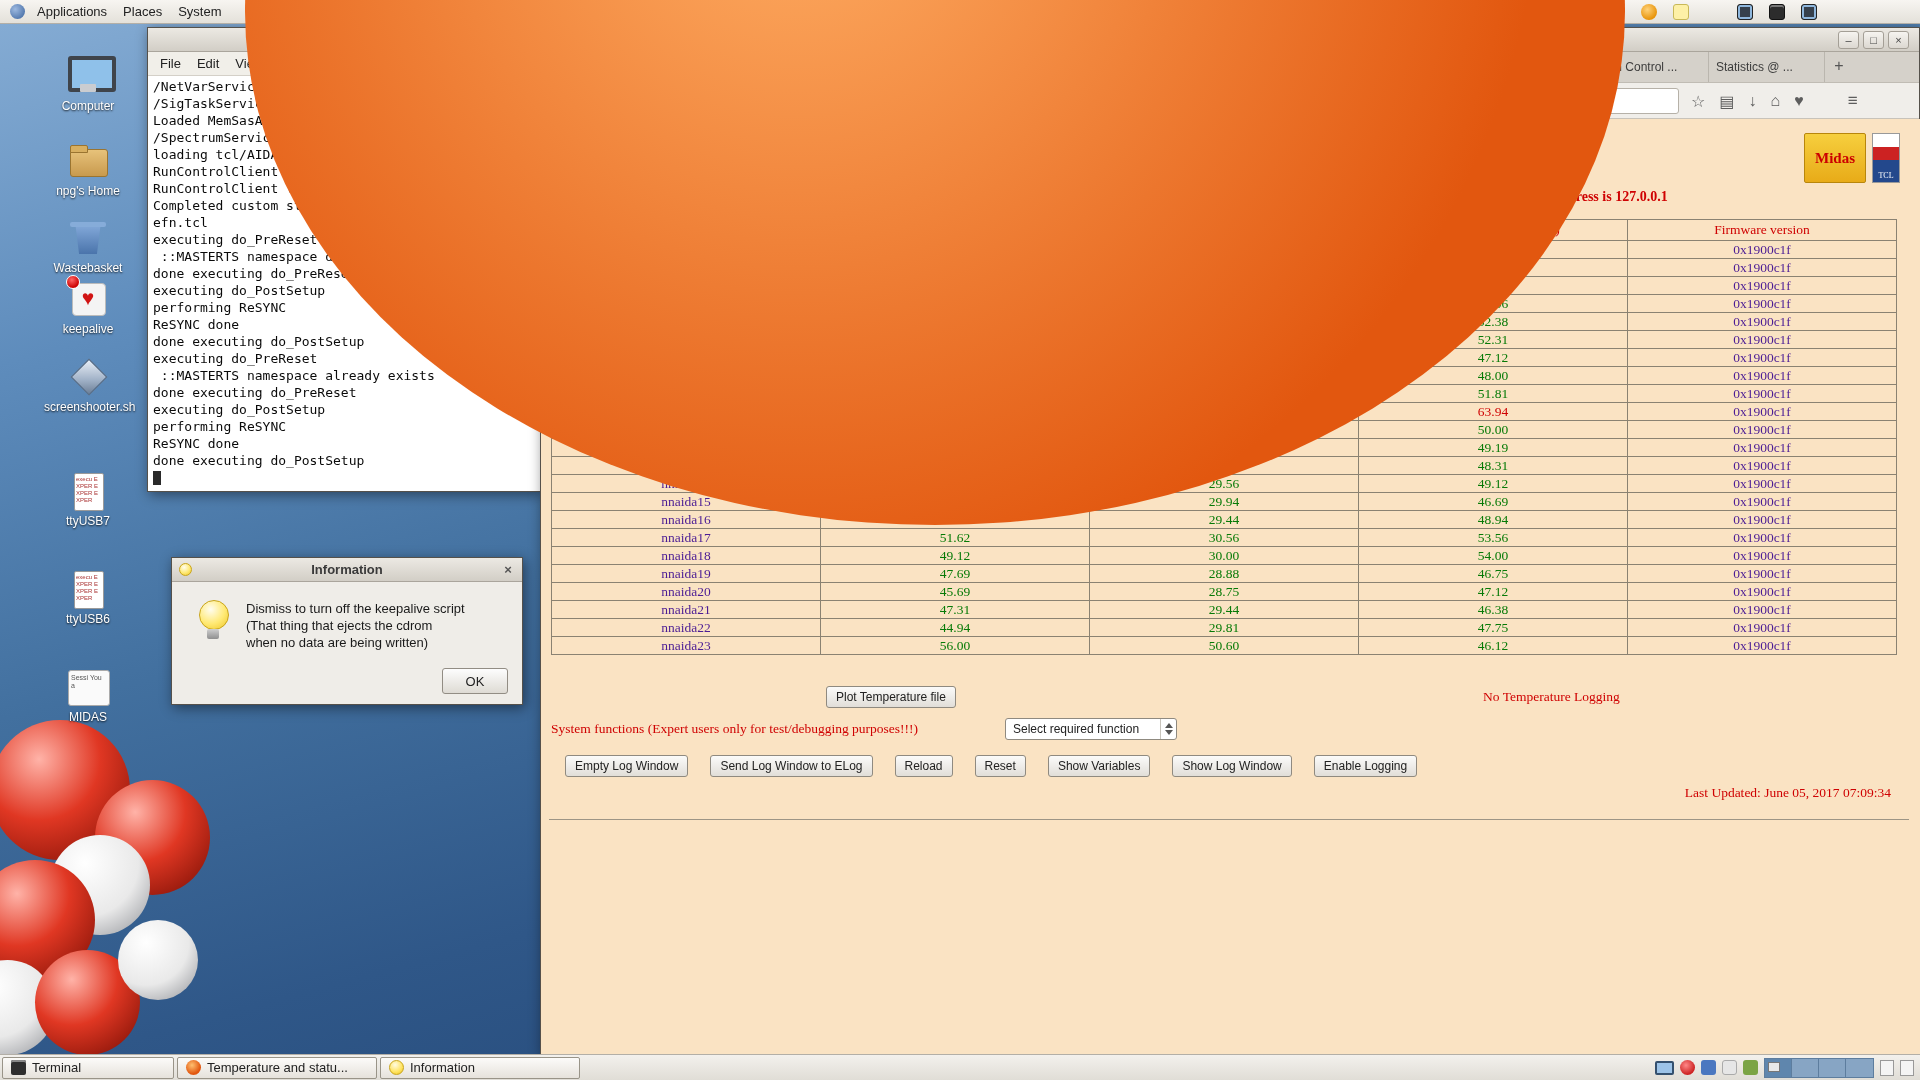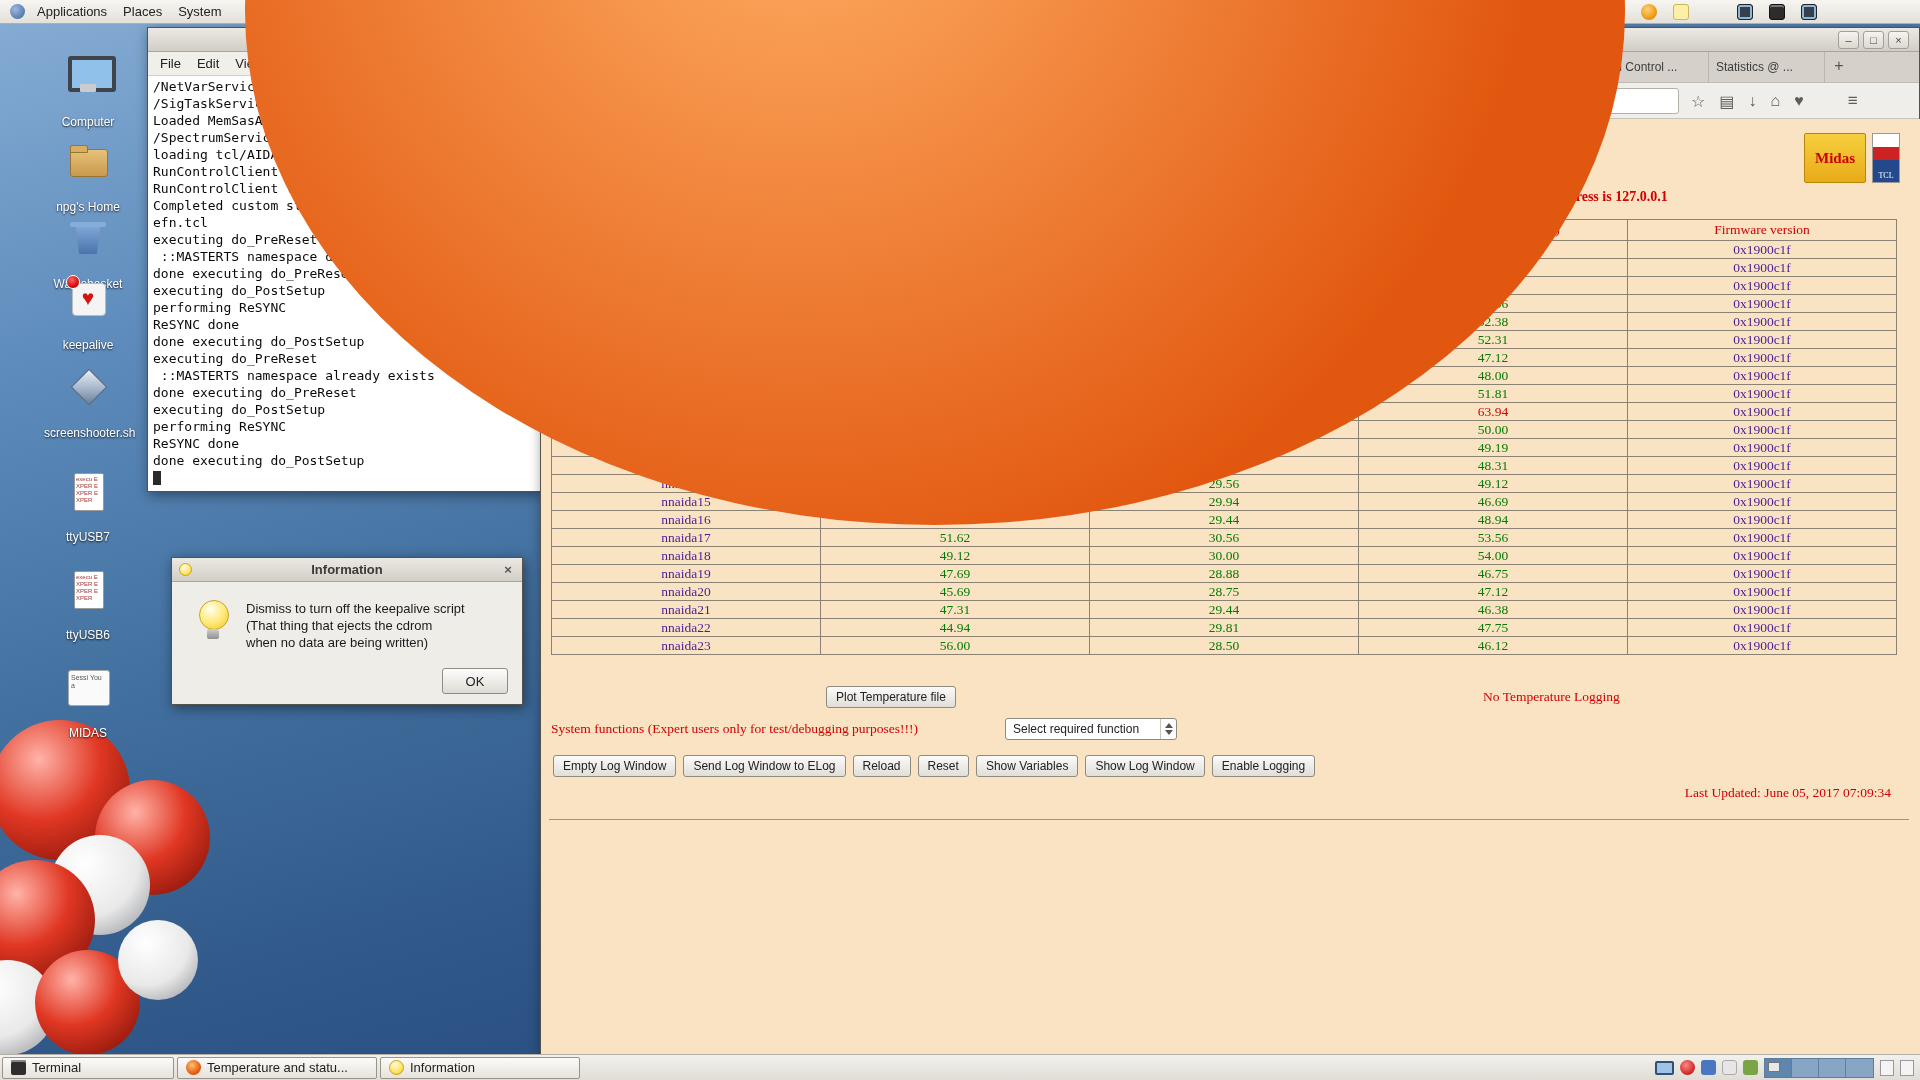--- a/index.html
+++ b/index.html
@@ -26,39 +26,39 @@
 .sphere.red{background:radial-gradient(circle at 35% 28%,#ffb3a8,#e03723 45%,#7e1005 95%)}
 .sphere.white{background:radial-gradient(circle at 35% 28%,#ffffff,#e9e9e9 55%,#97999e 95%)}
 .s1{left:-10px;top:696px;width:140px;height:140px}
 .s2{left:95px;top:756px;width:115px;height:115px}
 .s3{left:50px;top:811px;width:100px;height:100px}
 .s4{left:-25px;top:836px;width:120px;height:120px}
 .s5{left:-40px;top:936px;width:95px;height:95px}
 .s6{left:35px;top:926px;width:105px;height:105px}
 .s7{left:118px;top:896px;width:80px;height:80px}
 .desk-icon{position:absolute;left:44px;width:88px;text-align:center}
-.desk-icon.computer{top:32px}.desk-icon.home{top:117px}.desk-icon.trash{top:194px}.desk-icon.keepalive{top:255px}.desk-icon.script{top:343px}.desk-icon.usb7{top:447px}.desk-icon.usb6{top:545px}.desk-icon.midas{top:643px}
+.desk-icon.computer{top:32px}.desk-icon.home{top:117px}.desk-icon.trash{top:194px}.desk-icon.keepalive{top:255px}.desk-icon.script{top:333px}.desk-icon.usb7{top:447px}.desk-icon.usb6{top:545px}.desk-icon.midas{top:643px}
 .dicon{display:block;height:40px;position:relative;margin:0 auto;width:56px}
 .dicon.computer::before{content:"";position:absolute;left:8px;top:0;width:40px;height:28px;background:#8fc1ea;border:4px solid #3f444b;border-radius:3px}
 .dicon.computer::after{content:"";position:absolute;left:20px;top:28px;width:16px;height:8px;background:#caccd0;border-radius:1px}
 .dicon.home::before{content:"";position:absolute;left:10px;top:8px;width:36px;height:26px;background:linear-gradient(#e7c27a,#c89a4e);border:1px solid #9a7430;border-radius:3px}
 .dicon.home::after{content:"";position:absolute;left:10px;top:4px;width:16px;height:6px;background:#d8af60;border:1px solid #9a7430;border-radius:2px 2px 0 0}
 .dicon.trash::before{content:"";position:absolute;left:14px;top:9px;width:28px;height:27px;background:linear-gradient(#7fa5d6,#4a74ab);clip-path:polygon(6% 0,94% 0,82% 100%,18% 100%)}
 .dicon.trash::after{content:"";position:absolute;left:10px;top:4px;width:36px;height:5px;background:#86acd9;border-radius:2px}
 .dicon.keepalive::before{content:"";position:absolute;left:12px;top:4px;width:32px;height:31px;background:#f4f4f4;border:1px solid #bbb;border-radius:4px}
 .dicon.keepalive::after{content:"♥";position:absolute;left:0;right:0;top:5px;font-size:21px;color:#d11414;line-height:28px}
 .dbadge{display:none}
 .dicon.keepalive .dbadge{display:block;position:absolute;left:6px;top:-4px;width:14px;height:14px;border-radius:50%;background:radial-gradient(circle at 40% 32%,#f66,#c00 70%);border:1px solid #fff}
 .dicon.script::before{content:"";position:absolute;left:16px;top:7px;width:24px;height:24px;transform:rotate(45deg);background:linear-gradient(135deg,#e8eef6,#9fb0c6 60%,#6d7f96);border:1px solid #5d6d82}
 .dicon.doc::before{content:"";position:absolute;left:14px;top:2px;width:28px;height:36px;background:#fff;border:1px solid #9a9a9a;border-radius:2px}
 .dicon.doc .dnote{position:absolute;left:16px;top:5px;width:24px;font-size:6px;line-height:7px;color:#a33;text-align:left;word-break:break-all;overflow:hidden;height:30px}
 .dicon.midas::before{content:"";position:absolute;left:8px;top:3px;width:40px;height:34px;background:#fafafa;border:1px solid #aaa;border-radius:3px}
 .dicon.midas .dnote{position:absolute;left:11px;top:7px;width:34px;font-size:7px;line-height:8px;color:#555;text-align:left;overflow:hidden;height:26px}
 .dnote{pointer-events:none}
-.dlabel{display:block;color:#fff;font-size:12px;margin-top:19px;text-shadow:0 1px 2px rgba(0,0,0,.85)}
+.dlabel{display:block;color:#fff;font-size:12px;margin-top:3px;text-shadow:0 1px 2px rgba(0,0,0,.85)}
 
 
 .win{position:absolute;border:1px solid #55514b;box-shadow:2px 3px 12px rgba(0,0,0,.45);background:#efede8}
 .titlebar{height:24px;background:linear-gradient(#ece9e3,#d2cec6);border-bottom:1px solid #aaa59c;display:flex;align-items:center;justify-content:center;font-weight:bold;font-size:13px;color:#3a3a3a;position:relative}
 
 
 .terminal-win{left:147px;top:27px;width:394px;height:465px;z-index:10}
 .menubar{height:24px;background:#f1efe9;border-bottom:1px solid #d4d0c8;display:flex;align-items:center;font-size:13px;color:#222;padding-left:4px}
 .menu-item{padding:0 8px}
 .term-body{position:absolute;left:0;top:48px;right:0;bottom:0;background:#fff;padding:2px 5px;font-family:"DejaVu Sans Mono",monospace;font-size:13px;line-height:17px;color:#0a0a0a;overflow:hidden}
@@ -120,21 +120,21 @@
 .r{color:#cf0202}
 .c-name,.c-fw{color:#4c1d95}
 .btn{background:linear-gradient(#fbfbfa,#e1ded8);border:1px solid #8f8a80;border-radius:3px;font-family:"Liberation Sans",sans-serif;font-size:12px;color:#222;padding:3px 9px;height:22px;white-space:nowrap}
 .plot-btn{position:absolute;left:285px;top:567px}
 .no-logging{position:absolute;left:942px;top:570px;font-size:13.5px}
 .sysfunc{position:absolute;left:10px;top:602px;font-size:13.5px}
 .func-select{position:absolute;left:464px;top:599px;width:172px;height:22px;background:#fff;border:1px solid #8f8a80;border-radius:3px;display:flex;align-items:center;font-family:"Liberation Sans",sans-serif;font-size:12px;color:#222;padding-left:7px}
 .spinner{margin-left:auto;width:16px;height:100%;border-left:1px solid #c9c5bd;display:flex;flex-direction:column;align-items:center;justify-content:center;gap:2px}
 .spin-up{width:0;height:0;border-left:4px solid transparent;border-right:4px solid transparent;border-bottom:5px solid #555}
 .spin-down{width:0;height:0;border-left:4px solid transparent;border-right:4px solid transparent;border-top:5px solid #555}
-.btn-row{position:absolute;left:12px;top:636px;display:flex;gap:7px}
+.btn-row{position:absolute;left:24px;top:636px;display:flex;gap:22px}
 .last-updated{position:absolute;right:30px;top:666px;font-size:13.5px}
 .page-hr{position:absolute;left:8px;right:12px;top:700px;border-top:1px solid #9d9585}
 
 
 .taskbar{position:absolute;left:0;bottom:0;width:1920px;height:26px;background:linear-gradient(#f3f1ed,#e0ddd6);border-top:1px solid #b3afa7;display:flex;align-items:center;padding:0 2px;gap:3px;z-index:60}
 .tb-item{height:22px;display:flex;align-items:center;gap:6px;padding:0 8px;border:1px solid #999488;border-radius:2px;background:linear-gradient(#fcfbf9,#e6e2db);font-size:13px;color:#222;width:200px;overflow:hidden}
 .tb-item.terminal{width:172px}
 .ticon{width:15px;height:15px;flex:none}
 .tb-item.terminal .ticon{background:#2e2e2e;border-radius:2px;box-shadow:inset 0 2px 0 #888}
 .tb-item.firefox .ticon{border-radius:50%;background:radial-gradient(circle at 40% 35%,#ffc070,#e2570f 65%)}
@@ -569,21 +569,21 @@
               <td class="c-name">nnaida22</td>
               <td class="g">44.94</td>
               <td class="g">29.81</td>
               <td class="g">47.75</td>
               <td class="c-fw">0x1900c1f</td>
             </tr>
 
             <tr>
               <td class="c-name">nnaida23</td>
               <td class="g">56.00</td>
-              <td class="g">28.50</td>
+              <td class="g">50.60</td>
               <td class="g">46.12</td>
               <td class="c-fw">0x1900c1f</td>
             </tr>
 
           </tbody>
       </table>
 
       <button class="btn plot-btn">Plot Temperature file</button>
       <div class="no-logging red">No Temperature Logging</div>
       <div class="sysfunc red">System functions (Expert users only for test/debugging purposes!!!)</div>

